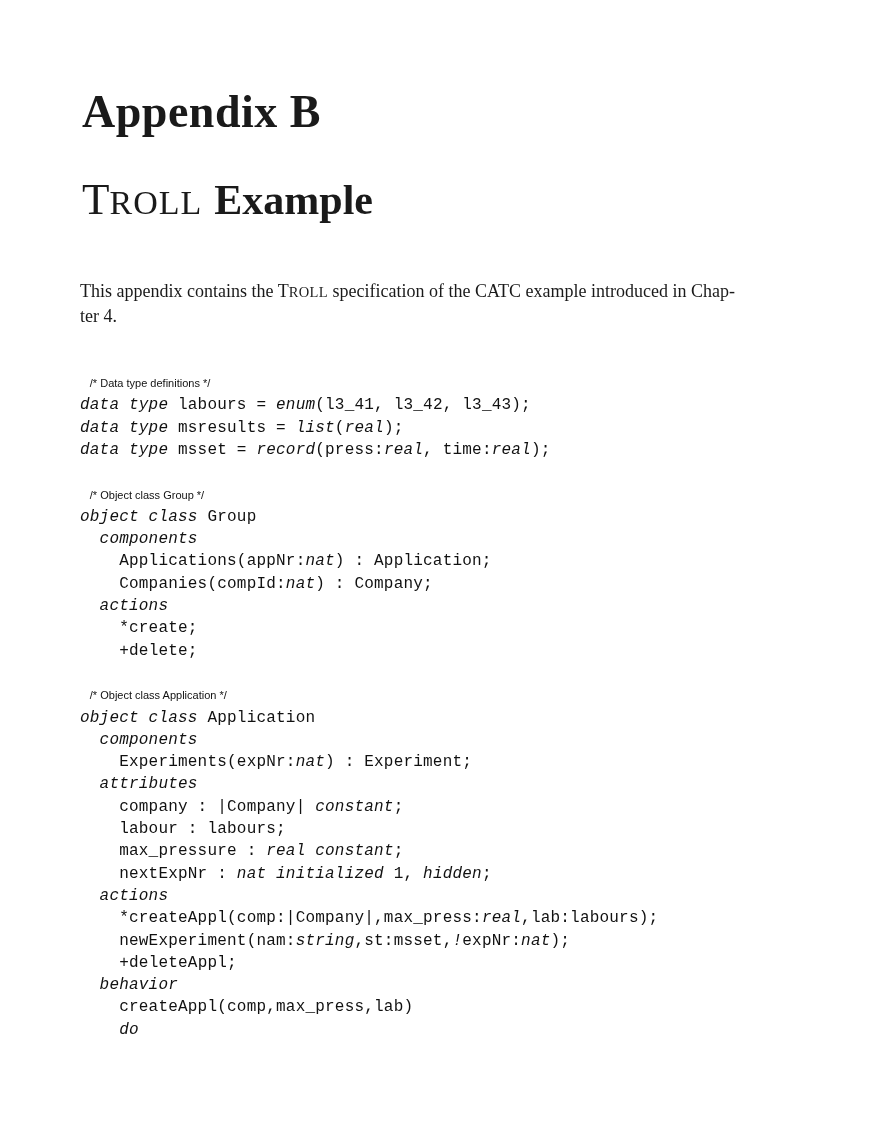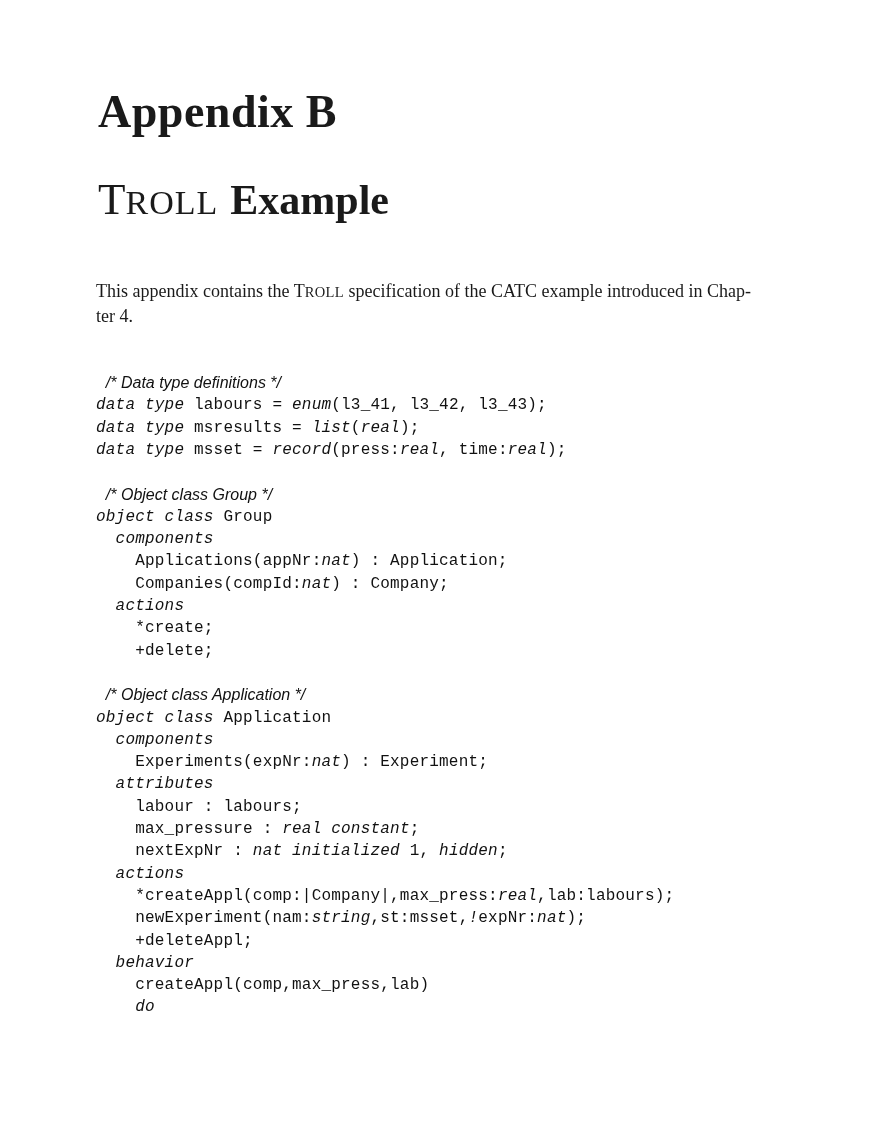--- a/index.html
+++ b/index.html
@@ -3,21 +3,21 @@
 <meta charset="utf-8">
 <style>
   html, body { margin: 0; padding: 0; }
   body {
     width: 884px; height: 1121px;
     background: #ffffff;
     color: #1a1a1a;
     font-family: "Liberation Serif", serif;
     overflow: hidden;
   }
-  .page { padding: 0 60px 0 80px; margin-left: 16px; }
+  .page { padding: 0 60px 0 80px; }
 
   .chapter-heading {
     margin: 88px 0 0 2px;
     font-size: 46px;
     font-weight: bold;
     line-height: 1.04;
     letter-spacing: 0.5px;
   }
 
   .appendix-title {
@@ -44,22 +44,21 @@
     font-size: 16px;
     line-height: 22.3px;
     letter-spacing: 0.2px;
     color: #111;
   }
   .code-line { white-space: pre; height: 22.3px; }
   .seg-plain { font-style: normal; }
   .seg-kw { font-style: italic; }
   .seg-comment {
     font-family: "Liberation Sans", sans-serif;
-    font-style: italic;
-    font-size: 16px;
+    font-size: 11px;
     letter-spacing: 0;
   }
 </style>
 </head>
 <body>
 
 <div class="page">
 
   <h1 class="chapter-heading">Appendix B</h1>
 
@@ -83,20 +82,21 @@
       <div class="code-line"><span class="seg-plain">    Companies(compId:</span><span class="seg-kw">nat</span><span class="seg-plain">) : Company;</span></div>
       <div class="code-line"><span class="seg-plain">  </span><span class="seg-kw">actions</span></div>
       <div class="code-line"><span class="seg-plain">    *create;</span></div>
       <div class="code-line"><span class="seg-plain">    </span><span class="seg-kw">+</span><span class="seg-plain">delete;</span></div>
       <div class="code-line">&nbsp;</div>
       <div class="code-line"><span class="seg-plain"> </span><span class="seg-comment">/* Object class Application */</span></div>
       <div class="code-line"><span class="seg-kw">object class</span><span class="seg-plain"> Application</span></div>
       <div class="code-line"><span class="seg-plain">  </span><span class="seg-kw">components</span></div>
       <div class="code-line"><span class="seg-plain">    Experiments(expNr:</span><span class="seg-kw">nat</span><span class="seg-plain">) : Experiment;</span></div>
       <div class="code-line"><span class="seg-plain">  </span><span class="seg-kw">attributes</span></div>
+      <div class="code-line"><span class="seg-plain">    company : |Company| </span><span class="seg-kw">constant</span><span class="seg-plain">;</span></div>
       <div class="code-line"><span class="seg-plain">    labour : labours;</span></div>
       <div class="code-line"><span class="seg-plain">    max_pressure : </span><span class="seg-kw">real</span><span class="seg-plain"> </span><span class="seg-kw">constant</span><span class="seg-plain">;</span></div>
       <div class="code-line"><span class="seg-plain">    nextExpNr : </span><span class="seg-kw">nat</span><span class="seg-plain"> </span><span class="seg-kw">initialized</span><span class="seg-plain"> 1, </span><span class="seg-kw">hidden</span><span class="seg-plain">;</span></div>
       <div class="code-line"><span class="seg-plain">  </span><span class="seg-kw">actions</span></div>
       <div class="code-line"><span class="seg-plain">    *createAppl(comp:|Company|,max_press:</span><span class="seg-kw">real</span><span class="seg-plain">,lab:labours);</span></div>
       <div class="code-line"><span class="seg-plain">    newExperiment(nam:</span><span class="seg-kw">string</span><span class="seg-plain">,st:msset,</span><span class="seg-kw">!</span><span class="seg-plain">expNr:</span><span class="seg-kw">nat</span><span class="seg-plain">);</span></div>
       <div class="code-line"><span class="seg-plain">    </span><span class="seg-kw">+</span><span class="seg-plain">deleteAppl;</span></div>
       <div class="code-line"><span class="seg-plain">  </span><span class="seg-kw">behavior</span></div>
       <div class="code-line"><span class="seg-plain">    createAppl(comp,max_press,lab)</span></div>
       <div class="code-line"><span class="seg-plain">    </span><span class="seg-kw">do</span></div>

